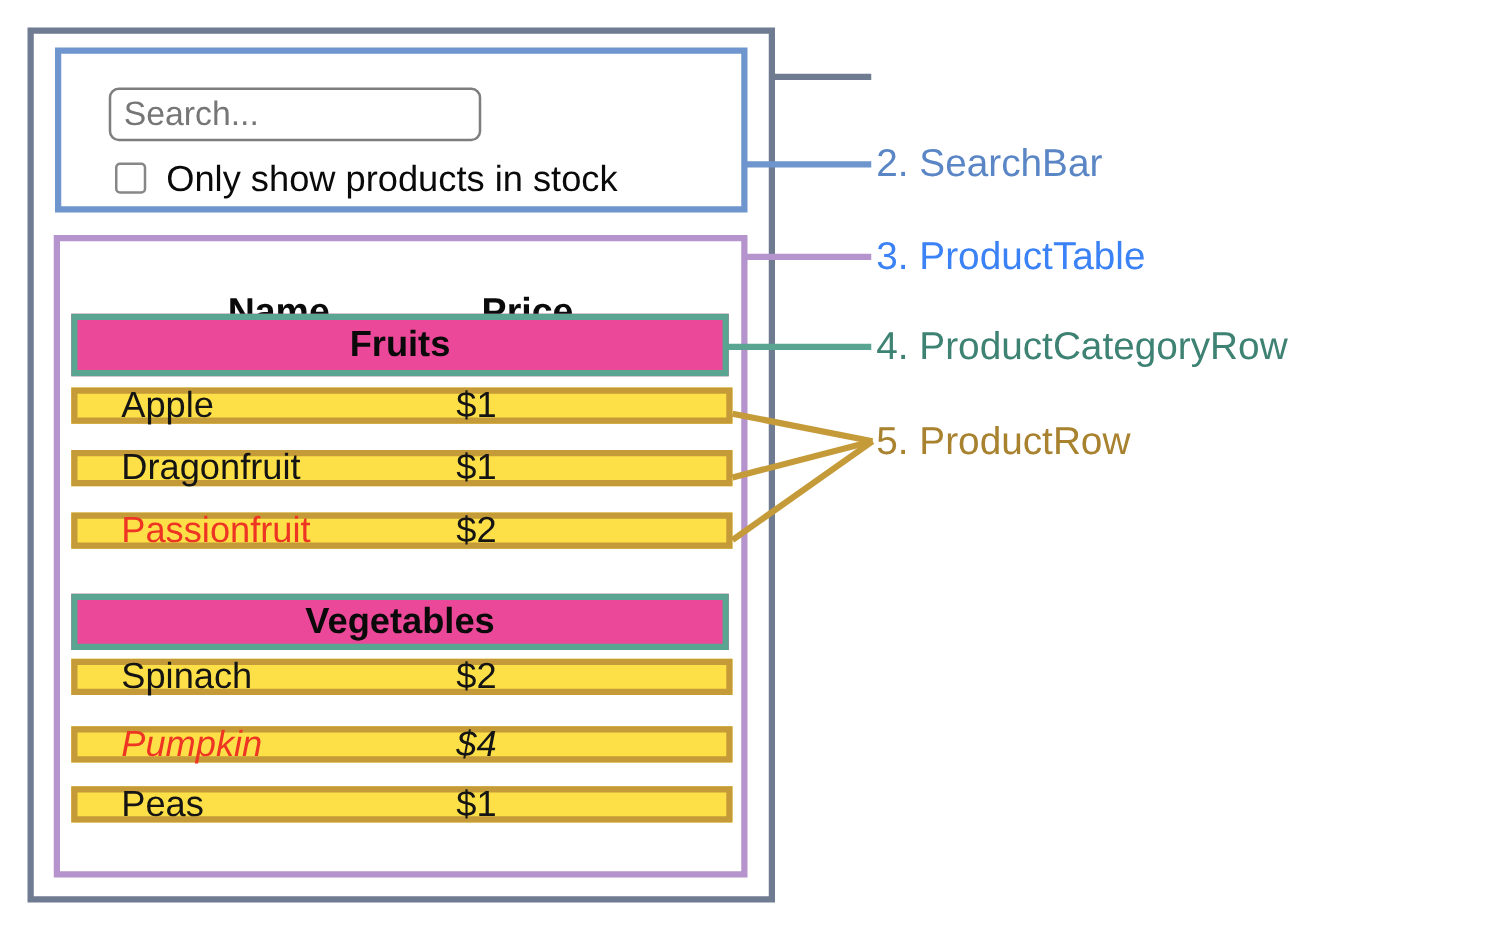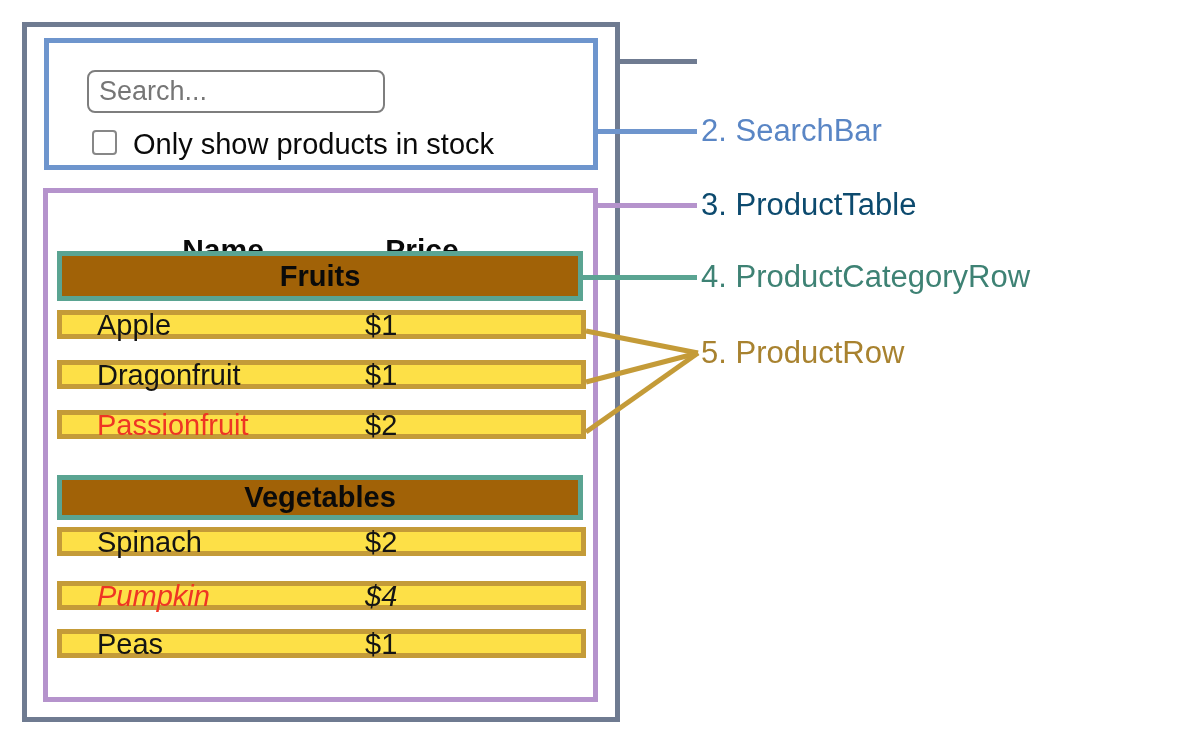--- a/index.html
+++ b/index.html
@@ -34,21 +34,21 @@
     border: 2px solid #878787; border-radius: 4px; background: #fff; margin: 0;
   }
   .checkbox-label { left: 133px; top: 128px; font-size: 29px; color: #0a0a0a; white-space: nowrap; }
 
   .col-header { top: 192px; width: 220px; text-align: center; font-size: 30px; font-weight: bold; color: #0a0a0a; margin-top: 41px; }
   .name-header  { left: 113px; }
   .price-header { left: 312px; }
 
   .category-row {
     left: 57px; width: 526px; height: 50px;
-    border: 5px solid var(--teal); background: #a16207;
+    border: 5px solid var(--teal); background: #ec4899;
     display: flex; align-items: center; justify-content: center;
     font-size: 29px; font-weight: bold; color: #0a0a0a;
   }
   .product-row {
     left: 57px; width: 529px; height: 29px;
     border: 5px solid var(--gold); background: #fde047;
   }
   .product-row .cell { position: absolute; top: 50%; transform: translateY(-50%); font-size: 29px; color: #141414; white-space: nowrap; }
   .product-row .name-cell  { left: 35px; }
   .product-row .price-cell { left: 303px; }
@@ -125,17 +125,17 @@
     <line class="gold-line" x1="586" y1="382" x2="698" y2="353"></line>
     <line class="gold-line" x1="586" y1="432" x2="698" y2="353"></line>
   </svg>
 
   <div class="abs conn conn-1"></div>
   <div class="abs conn conn-2"></div>
   <div class="abs conn conn-3"></div>
   <div class="abs conn conn-4"></div>
 
   <div class="abs legend-label legend-2" style="color: rgb(90, 134, 197);">2. SearchBar</div>
-  <div class="abs legend-label legend-3" style="color: #0c4a6e;">3. ProductTable</div>
+  <div class="abs legend-label legend-3" style="color: #3b82f6;">3. ProductTable</div>
   <div class="abs legend-label legend-4" style="color: rgb(62, 130, 116);">4. ProductCategoryRow</div>
   <div class="abs legend-label legend-5" style="color: rgb(168, 130, 47);">5. ProductRow</div>
 
 </div>
 
 </body></html>

